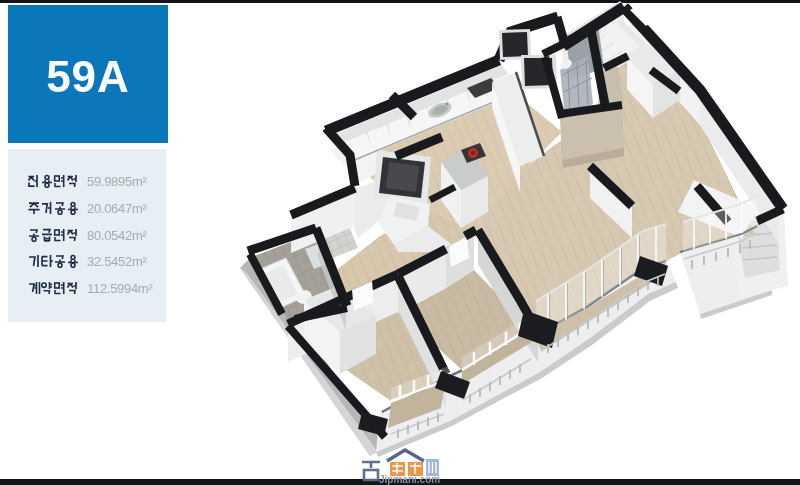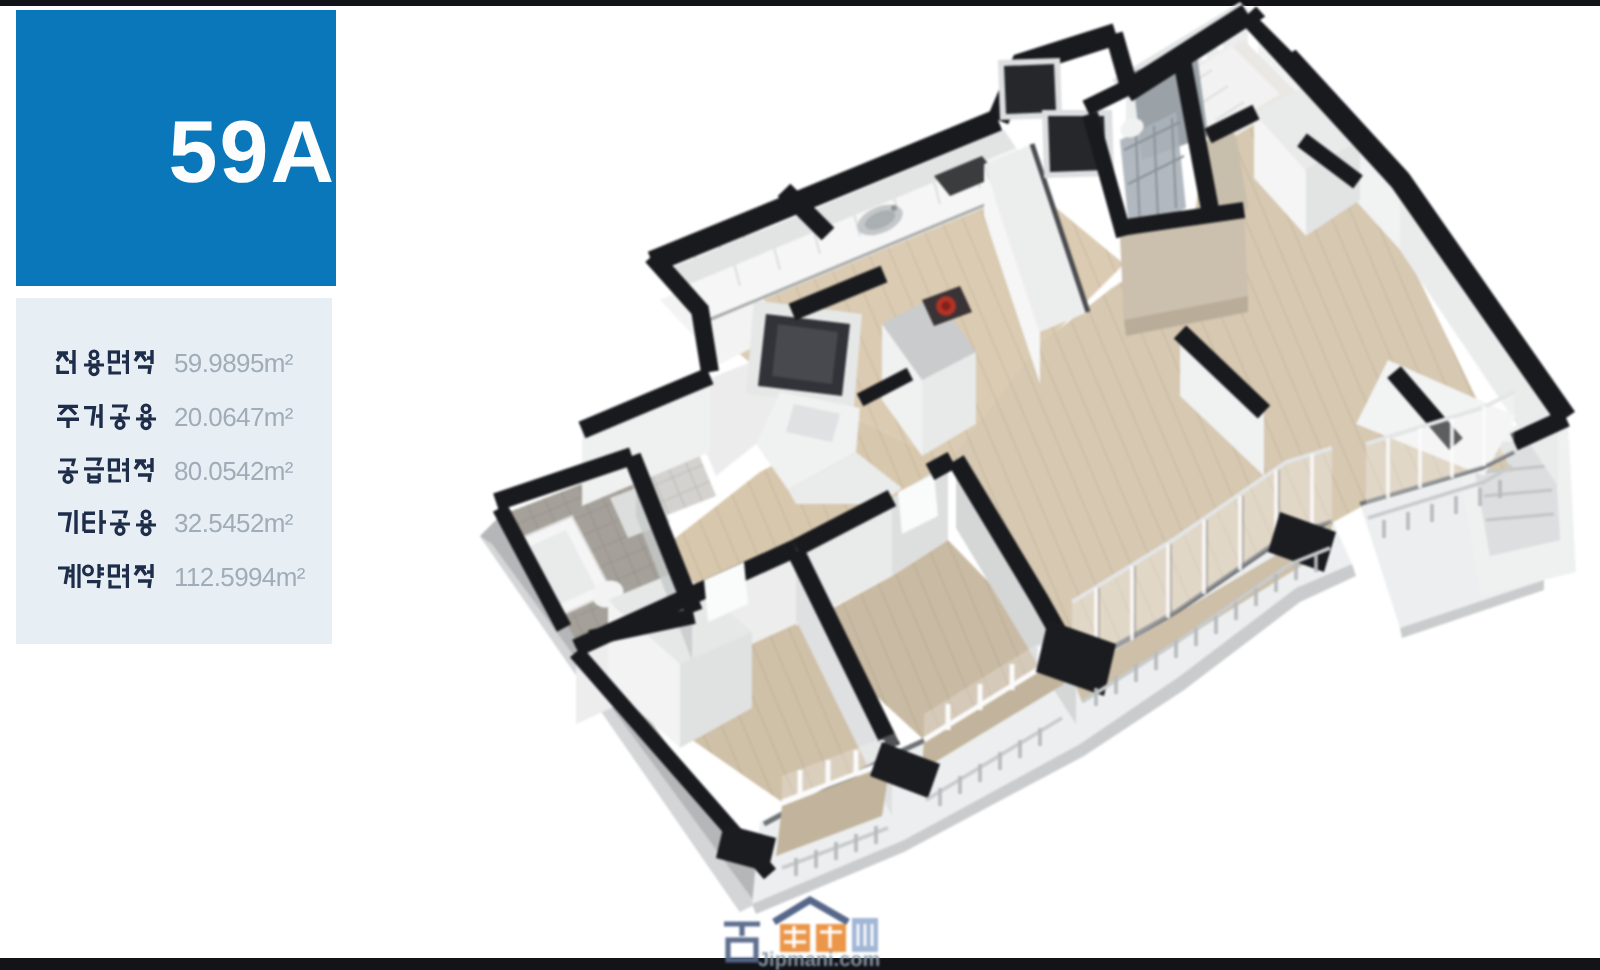--- a/index.html
+++ b/index.html
@@ -8,21 +8,21 @@
 </style>
 </head>
 <body>
 
 <div class="abs" style="left:0;top:0;width:800px;height:3px;background:#121418;"></div>
 
 <div class="abs" style="left:0;top:479px;width:800px;height:6px;background:#121418;"></div>
 
 <div class="abs" style="left:8px;top:5px;width:160px;height:138px;background:#0a77ba;"></div>
 
-<div class="abs" style="left:8px;top:52px;width:160px;text-align:right;color:#fdfdfd;font-weight:bold;font-size:44px;letter-spacing:1px;">59A</div>
+<div class="abs" style="left:8px;top:52px;width:160px;text-align:center;color:#fdfdfd;font-weight:bold;font-size:44px;letter-spacing:1px;">59A</div>
 
 <div class="abs" style="left:8px;top:149px;width:158px;height:173px;background:#e7eef4;"></div>
 
 <svg class="abs" style="left:8px;top:149px;" width="158" height="173" viewBox="0 0 158 173">
 <defs>
 <g id="g_jeon">
         <path d="M0.5,1.5 L6,1.5 M3.2,1.5 L0.5,5.5 M3.2,1.5 L6,5.5 M9,0 L9,12 M6.5,6 L9,6 M1,7.5 L1,11.2 L6.5,11.2" fill="none" stroke-width="1.7"></path>
       </g>
 <g id="g_yong">
         <circle cx="6" cy="2.4" r="1.9" fill="none" stroke-width="1.6"></circle>

